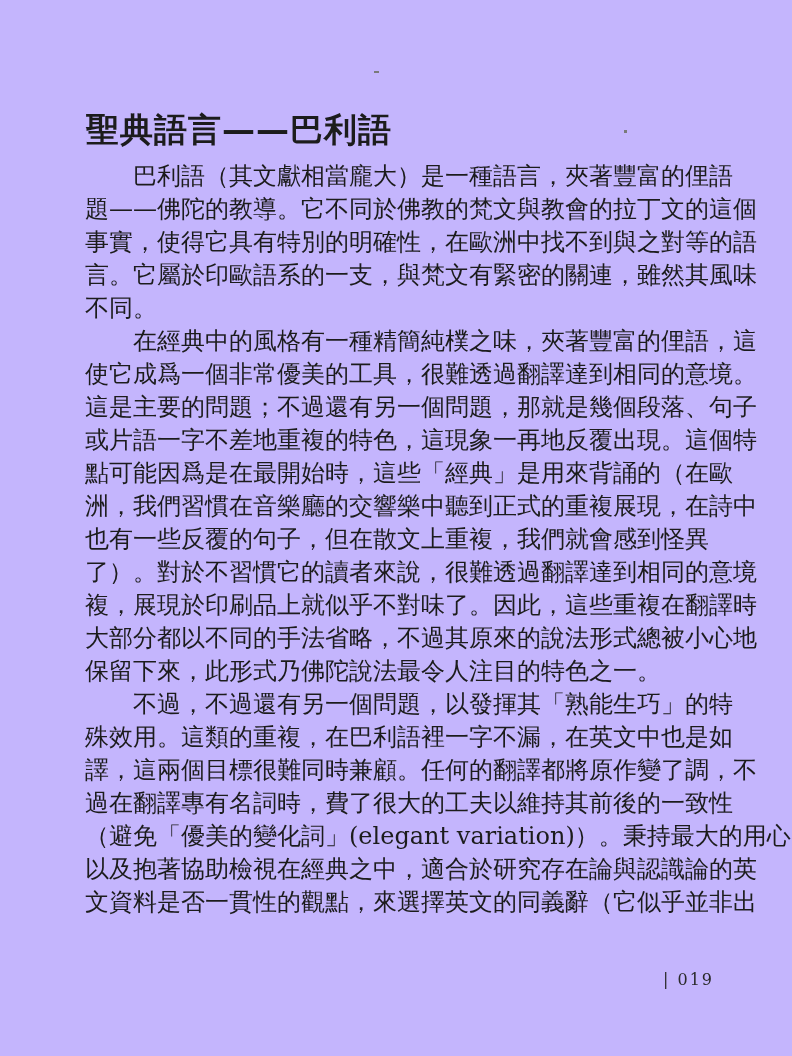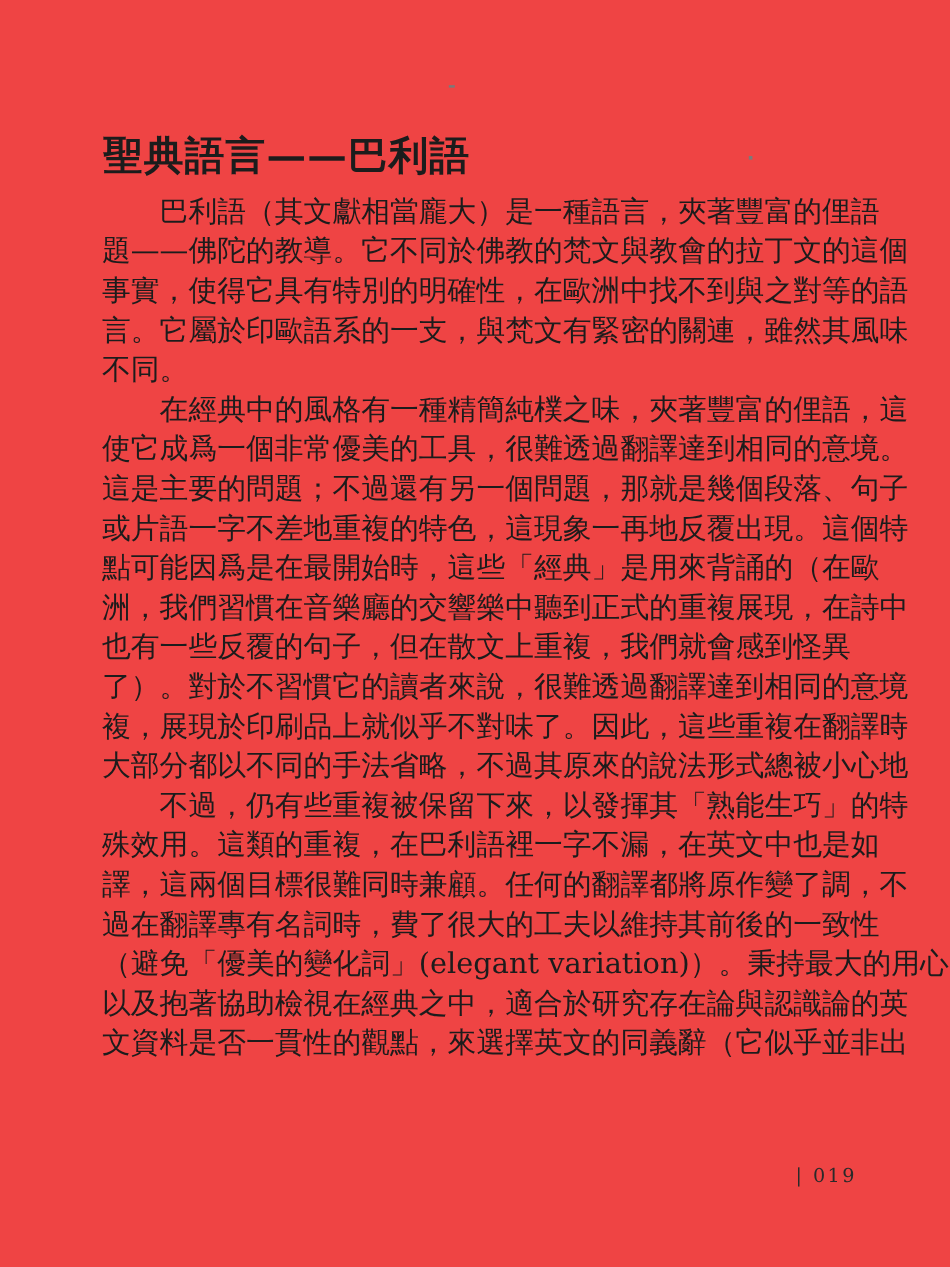--- a/index.html
+++ b/index.html
@@ -5,21 +5,21 @@
   html, body {
     margin: 0;
     padding: 0;
     background: #e8e8e8;
   }
   .page {
     position: relative;
     width: 792px;
     height: 1056px;
     margin: 0 auto;
-    background: #ef4444;
+    background: #c4b5fd;
     overflow: hidden;
     font-family: "DejaVu Serif", "Liberation Serif", serif;
     color: #1c1c1c;
   }
   .doc-title {
     position: absolute;
     left: 86px;
     top: 86px;
     font-size: 33px;
     font-weight: 700;
@@ -81,24 +81,25 @@
       <div class="text-line indent">在經典中的風格有一種精簡純樸之味，夾著豐富的俚語，這</div>
       <div class="text-line">使它成爲一個非常優美的工具，很難透過翻譯達到相同的意境。</div>
       <div class="text-line">這是主要的問題；不過還有另一個問題，那就是幾個段落、句子</div>
       <div class="text-line">或片語一字不差地重複的特色，這現象一再地反覆出現。這個特</div>
       <div class="text-line">點可能因爲是在最開始時，這些「經典」是用來背誦的（在歐</div>
       <div class="text-line">洲，我們習慣在音樂廳的交響樂中聽到正式的重複展現，在詩中</div>
       <div class="text-line">也有一些反覆的句子，但在散文上重複，我們就會感到怪異</div>
       <div class="text-line">了）。對於不習慣它的讀者來說，很難透過翻譯達到相同的意境</div>
       <div class="text-line">複，展現於印刷品上就似乎不對味了。因此，這些重複在翻譯時</div>
       <div class="text-line">大部分都以不同的手法省略，不過其原來的說法形式總被小心地</div>
+      <div class="text-line">保留下來，此形式乃佛陀說法最令人注目的特色之一。</div>
     </div>
 
     <div>
-      <div class="text-line indent">不過，仍有些重複被保留下來，以發揮其「熟能生巧」的特</div>
+      <div class="text-line indent">不過，不過還有另一個問題，以發揮其「熟能生巧」的特</div>
       <div class="text-line">殊效用。這類的重複，在巴利語裡一字不漏，在英文中也是如</div>
       <div class="text-line">譯，這兩個目標很難同時兼顧。任何的翻譯都將原作變了調，不</div>
       <div class="text-line">過在翻譯專有名詞時，費了很大的工夫以維持其前後的一致性</div>
       <div class="text-line">（避免「優美的變化詞」(elegant variation)）。秉持最大的用心，</div>
       <div class="text-line">以及抱著協助檢視在經典之中，適合於研究存在論與認識論的英</div>
       <div class="text-line">文資料是否一貫性的觀點，來選擇英文的同義辭（它似乎並非出</div>
     </div>
 
   </div>
 

